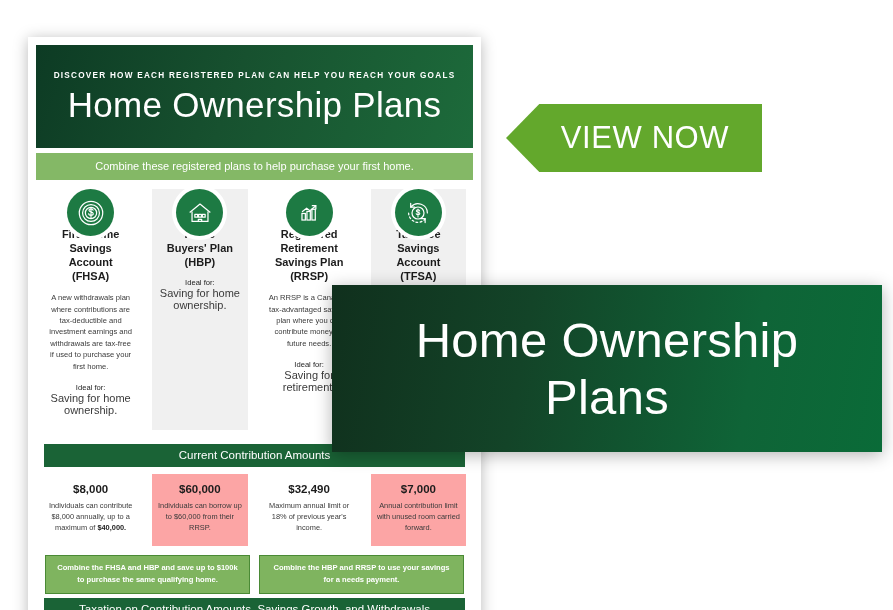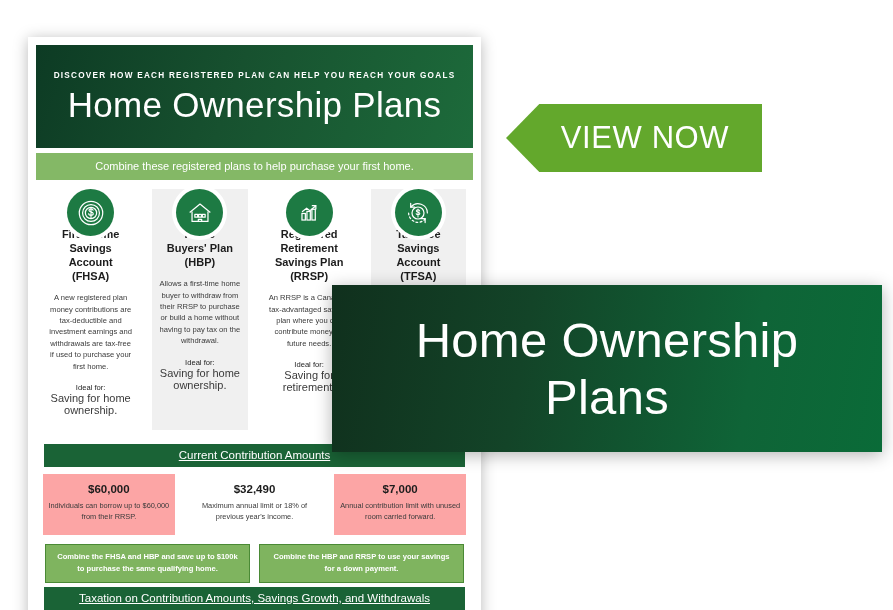--- a/index.html
+++ b/index.html
@@ -106,21 +106,20 @@
   }
 
   
   .band{
     background:#1a6336;
     color:#ffffff;
     text-align:center;
     font-size:11.5px;
     padding:5px 0 6px 0;
     margin:4px 8px 0 8px;
-    text-decoration:underline;
   }
 
   
   .amounts{ display:flex; margin-top:7px; }
   .amount{
     flex:1 1 0;
     padding:0 7px;
     text-align:center;
   }
   .amount-body{
@@ -213,21 +212,21 @@
                 <circle cx="16" cy="16" r="12.5"></circle>
                   <circle cx="16" cy="16" r="9"></circle>
                   <circle cx="16" cy="16" r="6"></circle>
                 <path d="M16 10.5v11M18.2 13.1c0-.9-1-1.5-2.2-1.5s-2.2.6-2.2 1.5.9 1.3 2.2 1.7c1.5.4 2.4.9 2.4 1.9 0 1-1.1 1.6-2.4 1.6s-2.4-.6-2.4-1.6" stroke-width="1.2" stroke-linecap="round"></path>
               </svg>
             </div>
           </div>
           <div class="plan-name">First Home
 Savings Account
 (FHSA)</div>
-          <div class="plan-desc">A new registered plan money contributions are tax-deductible and investment earnings and withdrawals are tax-free if used to purchase your first home.</div>
+          <div class="plan-desc">A new withdrawals plan where contributions are tax-deductible and investment earnings and withdrawals are tax-free if used to purchase your first home.</div>
           <div class="plan-ideal-label">Ideal for:</div>
           <div class="plan-ideal-text">Saving for home ownership.</div>
         </div>
       </div>
 
       <div class="plan alt">
         <div class="plan-body">
           <div class="icon-wrap">
             <div class="icon-circle">
               <svg width="30" height="30" viewBox="0 0 32 32" fill="none" stroke="#ffffff" stroke-width="1.3" stroke-linejoin="round">
@@ -236,21 +235,20 @@
                 <rect x="10.5" y="17.5" width="3" height="3"></rect>
                 <rect x="14.5" y="17.5" width="3" height="3"></rect>
                 <rect x="18.5" y="17.5" width="3" height="3"></rect>
                 <path d="M14.2 25v-2.2h3.6V25"></path>
               </svg>
             </div>
           </div>
           <div class="plan-name">Home
 Buyers' Plan
 (HBP)</div>
-          <div class="plan-desc">Allows a first-time home buyer to withdraw from their RRSP to purchase or build a home without having to pay tax on the withdrawal.</div>
           <div class="plan-ideal-label">Ideal for:</div>
           <div class="plan-ideal-text">Saving for home ownership.</div>
         </div>
       </div>
 
       <div class="plan">
         <div class="plan-body">
           <div class="icon-wrap">
             <div class="icon-circle">
               <svg width="30" height="30" viewBox="0 0 32 32" fill="none" stroke="#ffffff" stroke-width="1.3" stroke-linecap="round">
@@ -292,20 +290,26 @@
           <div class="plan-ideal-label">Ideal for:</div>
           <div class="plan-ideal-text">Saving for any goal.</div>
         </div>
       </div>
 
     </div>
 
     <div class="band">Current Contribution Amounts</div>
 
     <div class="amounts">
+      <div class="amount">
+        <div class="amount-body">
+          <div class="amount-value">$8,000</div>
+          <div class="amount-desc"><span>Individuals can contribute $8,000 annually, up to a maximum of </span><b>$40,000.</b><span></span></div>
+        </div>
+      </div>
       <div class="amount alt">
         <div class="amount-body">
           <div class="amount-value">$60,000</div>
           <div class="amount-desc"><span>Individuals can borrow up to $60,000 from their RRSP.</span><b></b><span></span></div>
         </div>
       </div>
       <div class="amount">
         <div class="amount-body">
           <div class="amount-value">$32,490</div>
           <div class="amount-desc"><span>Maximum annual limit or 18% of previous year's income.</span><b></b><span></span></div>
@@ -314,21 +318,21 @@
       <div class="amount alt">
         <div class="amount-body">
           <div class="amount-value">$7,000</div>
           <div class="amount-desc"><span>Annual contribution limit with unused room carried forward.</span><b></b><span></span></div>
         </div>
       </div>
     </div>
 
     <div class="combines">
       <div class="combine">Combine the FHSA and HBP and save up to $100k to purchase the same qualifying home.</div>
-      <div class="combine">Combine the HBP and RRSP to use your savings for a down payment.</div>
+      <div class="combine">Combine the HBP and RRSP to use your savings for a needs payment.</div>
     </div>
 
     <div class="band">Taxation on Contribution Amounts, Savings Growth, and Withdrawals</div>
 
   </div>
 </div>
 
 <div id="ribbon">
   <span id="ribbon-label">VIEW NOW</span>
 </div>

